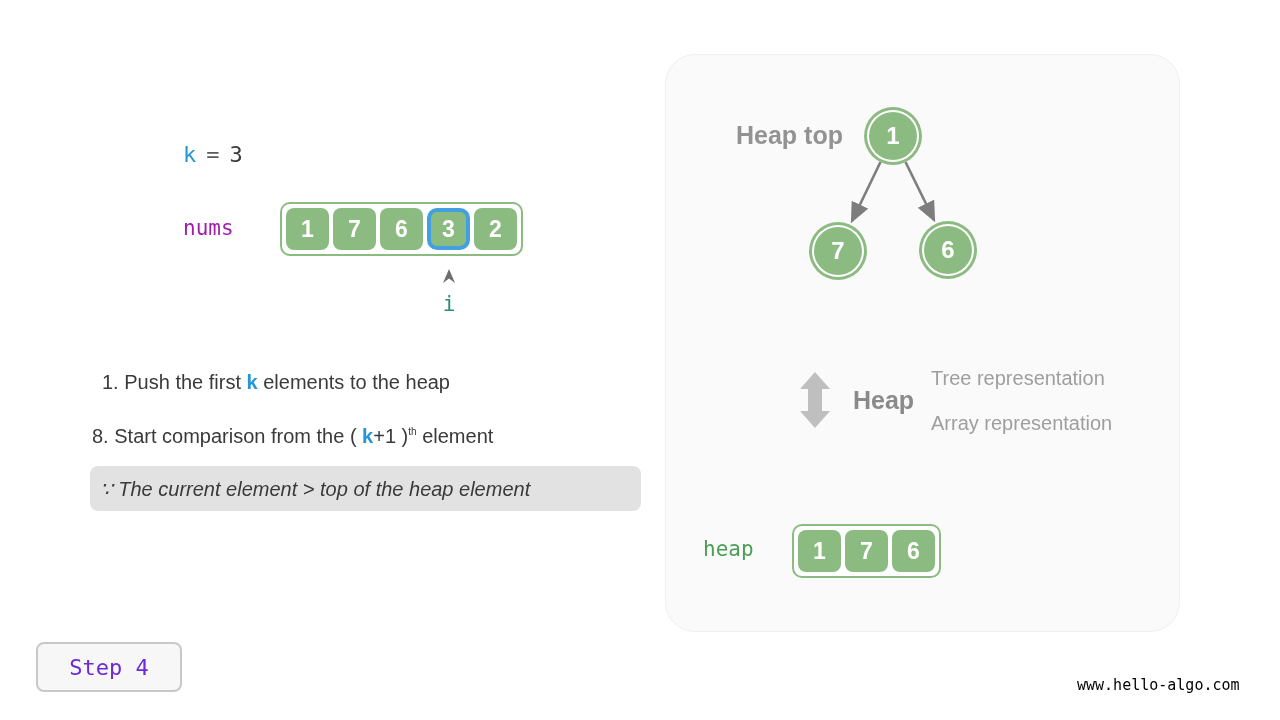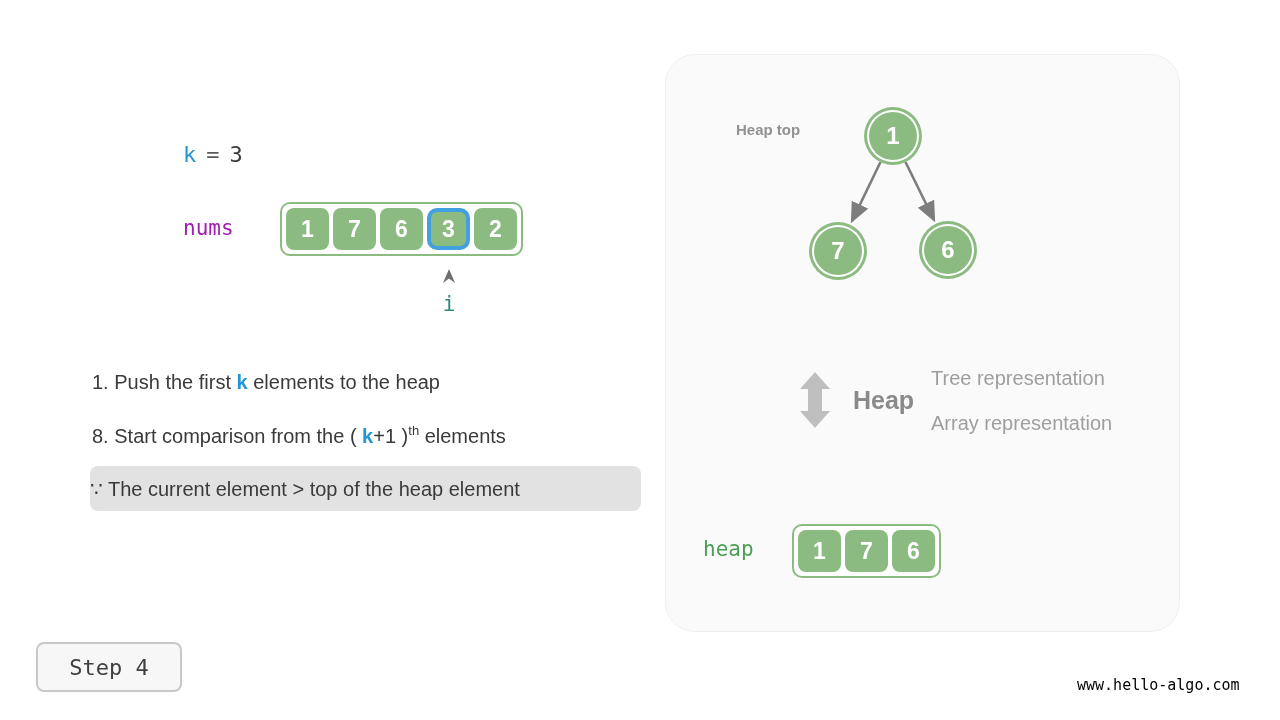--- a/index.html
+++ b/index.html
@@ -24,41 +24,41 @@
   .cell { width: 43px; height: 42px; background: #8cbb82; border-radius: 8px;
     display: flex; align-items: center; justify-content: center;
     color: #ffffff; font-size: 23px; font-weight: bold; }
   .cell.hl { border: 4px solid #42a0e0; border-radius: 10px; }
 
   #pointer-arrow { left: 442px; top: 268px; }
   #pointer-label { left: 436px; top: 292px; width: 26px; text-align: center;
     font-size: 21px; color: #2f8c7a; }
 
   .step-line { left: 92px; font-size: 20px; color: #3a3a3a; }
-  #step-line-1 { top: 371px; }
+  #step-line-1 { top: 371px; margin-left: 10px; }
   #step-line-2 { top: 425px; }
   .step-line .k { color: #2496d8; font-weight: bold; }
-  .sup { font-size: 13px; position: relative; top: -8px; }
+  .sup { font-size: 10px; position: relative; top: -8px; }
 
   #note-box { left: 90px; top: 466px; width: 551px; height: 45px;
     background: #e2e2e2; border-radius: 8px; display: flex; align-items: center; }
-  #note-box span { padding-left: 0; font-size: 20px; color: #3a3a3a; }
+  #note-box span { padding-left: 10px; font-size: 20px; color: #3a3a3a; font-style: italic; }
 
   #step-button { left: 36px; top: 642px; width: 146px; height: 50px;
     background: #f7f7f7; border: 2px solid #c8c8c8; border-radius: 8px;
     display: flex; align-items: center; justify-content: center;
-    font-size: 22px; color: #404040; cursor: pointer; }
+    font-size: 22px; color: #6d28d9; cursor: pointer; }
 
   #watermark { left: 1077px; top: 676px; font-family: "DejaVu Sans Mono", monospace;
     font-size: 15px; color: #000000; }
 
   
   #panel { left: 665px; top: 54px; width: 515px; height: 578px;
     background: #fafafa; border: 1px solid #efefef; border-radius: 30px; }
-  #heap-top-label { left: 70px; top: 66px; font-size: 15px; font-weight: bold; color: #929292; }
+  #heap-top-label { left: 70px; top: 66px; font-size: 25px; font-weight: bold; color: #929292; }
 
   .tree-node { width: 48px; height: 48px; border-radius: 50%; background: #8cbb82;
     box-shadow: 0 0 0 2px #ffffff, 0 0 0 5px #8cbb82;
     display: flex; align-items: center; justify-content: center;
     color: #ffffff; font-size: 24px; font-weight: bold; }
   #node-root  { left: 203px; top: 57px; }
   #node-left  { left: 148px; top: 172px; }
   #node-right { left: 258px; top: 171px; }
 
   #tree-edges { left: 0; top: 0; }
@@ -89,21 +89,21 @@
 <svg class="abs" id="pointer-arrow" width="14" height="16" viewBox="0 0 14 16">
   <path d="M7 1 L13 15 L7 10.5 L1 15 Z" fill="#6e6e6e"></path>
 </svg>
 <div class="abs mono" id="pointer-label">i</div>
 
 <div class="abs step-line" id="step-line-1">
   <span>1. Push the first </span><span class="k">k</span><span> elements to the heap</span>
 </div>
 
 <div class="abs step-line" id="step-line-2">
-  <span>8. Start comparison from the ( </span><span class="k">k</span><span>+1 )</span><span class="sup">th</span><span> elements</span>
+  <span>8. Start comparison from the ( </span><span class="k">k</span><span>+1 )</span><span class="sup">th</span><span> element</span>
 </div>
 
 <div class="abs" id="note-box">
   <span>∵ The current element &gt; top of the heap element</span>
 </div>
 
 <div class="abs mono" id="step-button">Step 4</div>
 
 <div class="abs" id="watermark">www.hello-algo.com</div>
 

